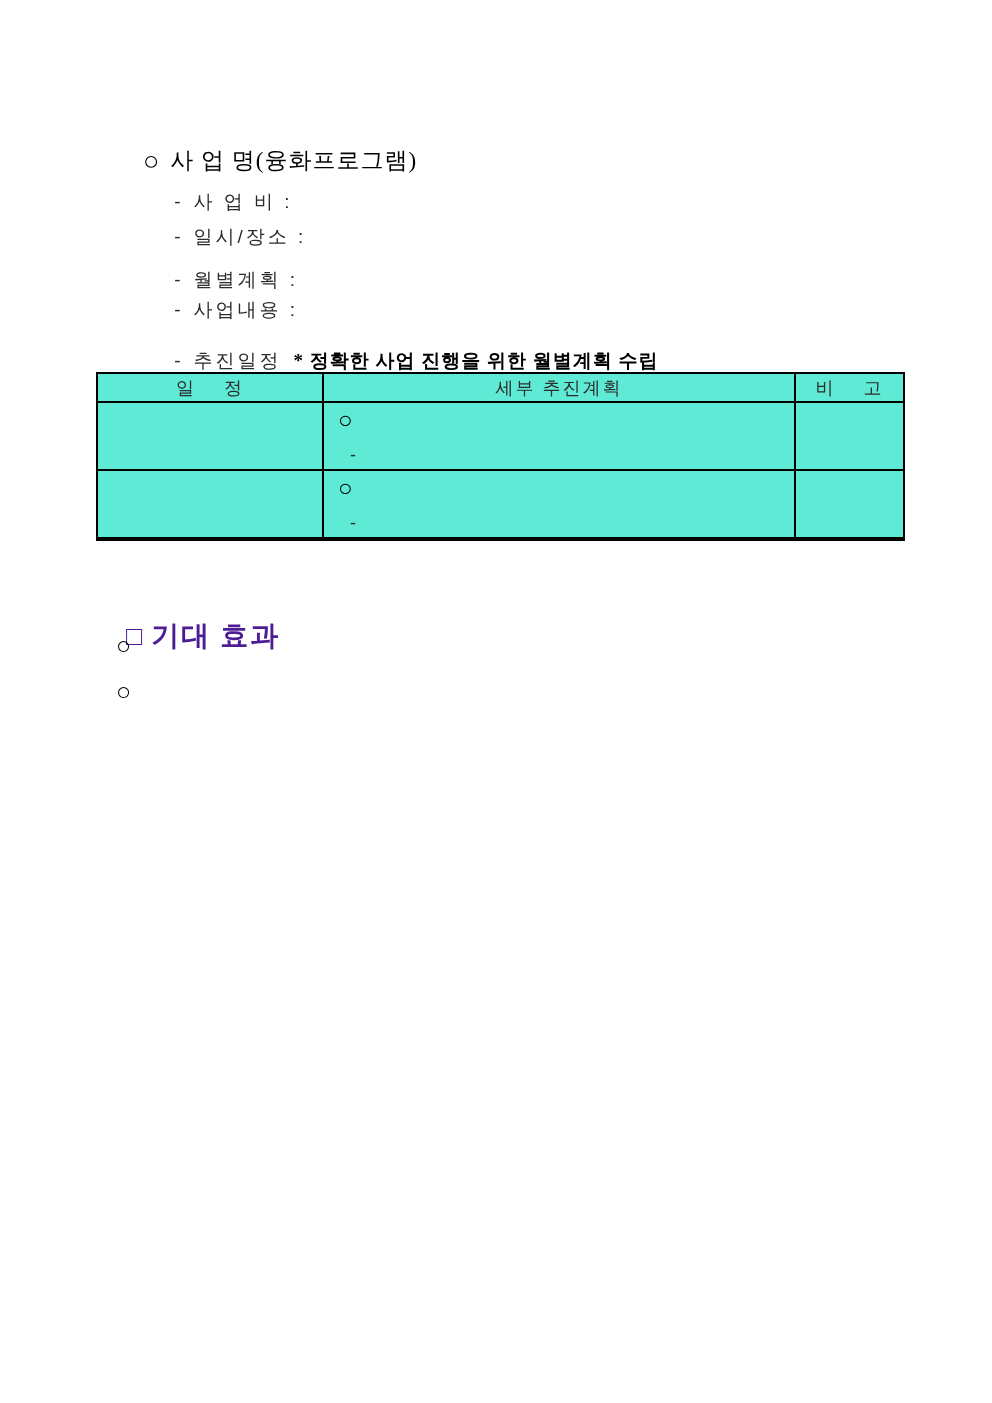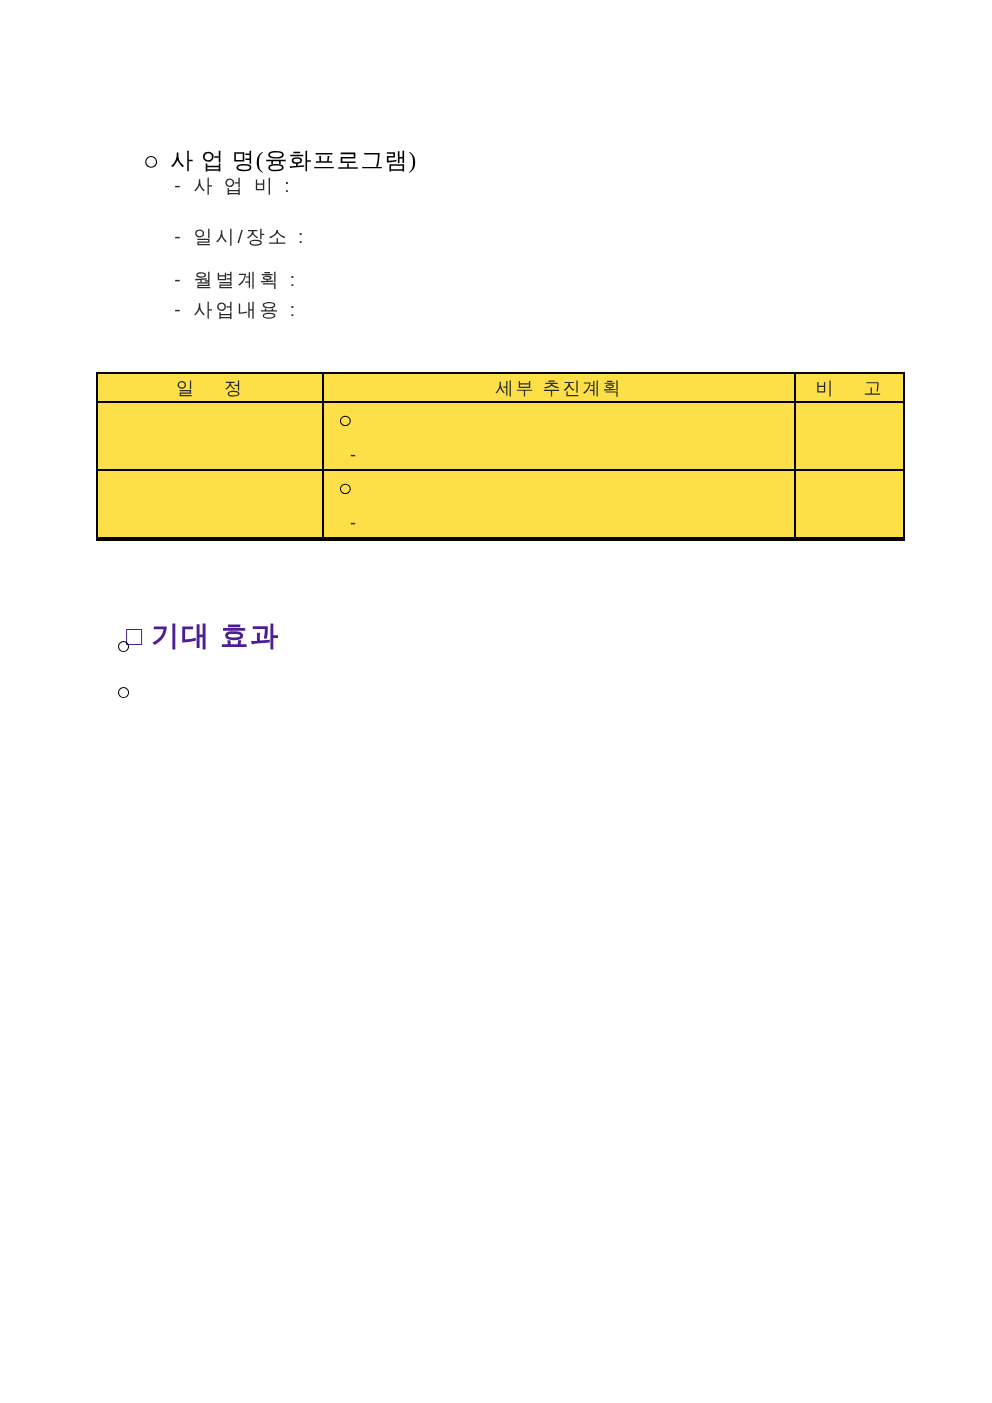--- a/index.html
+++ b/index.html
@@ -37,21 +37,21 @@
     left: 141px;
     height: 26px;
     font-family: "Liberation Sans", "DejaVu Sans", sans-serif;
     font-size: 19px;
     line-height: 26px;
     letter-spacing: 3px;
     white-space: pre;
     color: #2b2b2b;
   }
   .doc-item .dash { margin-right: 13px; letter-spacing: 0; }
-  .item-0 { top: 147px; }
+  .item-0 { top: 163px; }
   .item-1 { top: 198px; }
   .item-2 { top: 241px; }
   .item-3 { top: 271px; }
   .item-4 { top: 322px; }
   .doc-item .note {
     font-family: "Liberation Serif", "DejaVu Serif", serif;
     font-weight: bold;
     font-size: 19px;
     letter-spacing: 1px;
     margin-left: 12px;
@@ -66,21 +66,21 @@
     width: 801px;
     border-collapse: collapse;
     table-layout: fixed;
     font-family: "Liberation Sans", "DejaVu Sans", sans-serif;
     font-size: 18px;
     color: #2b2b2b;
   }
   .schedule th, .schedule td {
     border: 2px solid #000000;
     padding: 0;
-    background: #fde047;
+    background: #5eead4;
     margin-left: 20px;
   }
   .schedule th {
     height: 27px;
     font-weight: normal;
     text-align: center;
     vertical-align: middle;
     letter-spacing: 2px;
     white-space: pre;
   }
@@ -146,20 +146,23 @@
   </div>
   <div class="doc-item item-1">
     <span class="dash">-</span><span>일시/장소 :</span>
   </div>
   <div class="doc-item item-2">
     <span class="dash">-</span><span>월별계획 :</span>
   </div>
   <div class="doc-item item-3">
     <span class="dash">-</span><span>사업내용 :</span>
   </div>
+  <div class="doc-item item-4">
+    <span class="dash">-</span><span>추진일정</span><span class="note">* 정확한 사업 진행을 위한 월별계획 수립</span>
+  </div>
 
   <table class="schedule">
     <thead>
       <tr>
         <th class="w1">일    정</th>
         <th class="w2">세부 추진계획</th>
         <th class="w3">비    고</th>
       </tr>
     </thead>
     <tbody>

